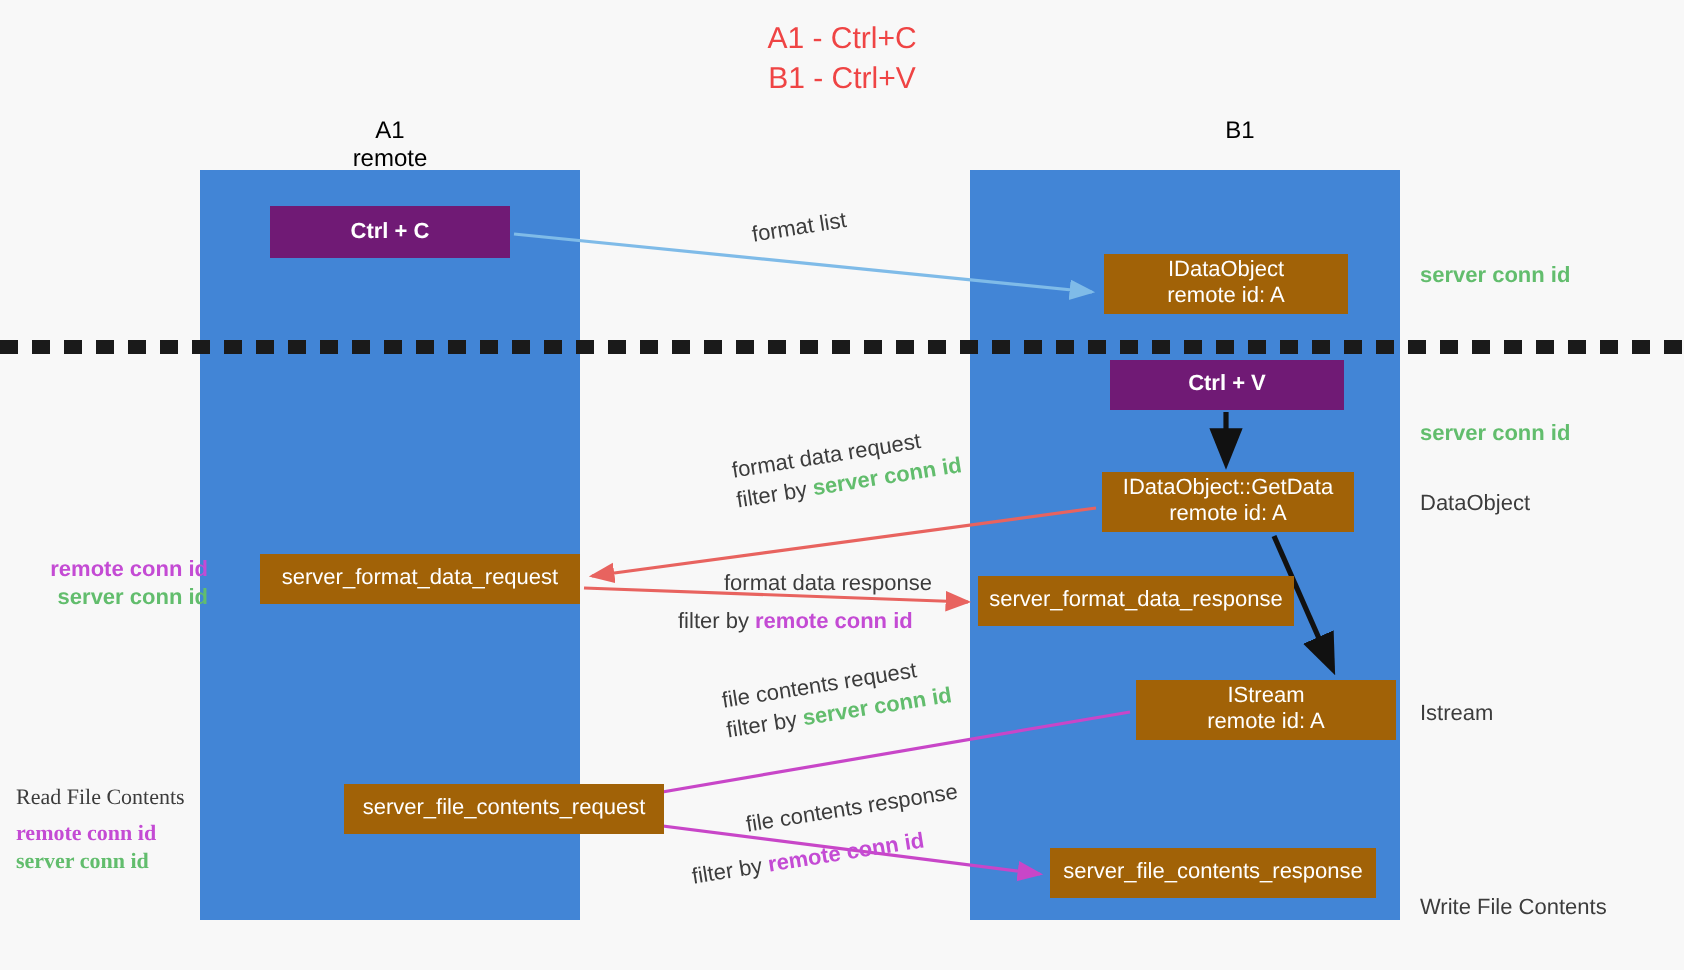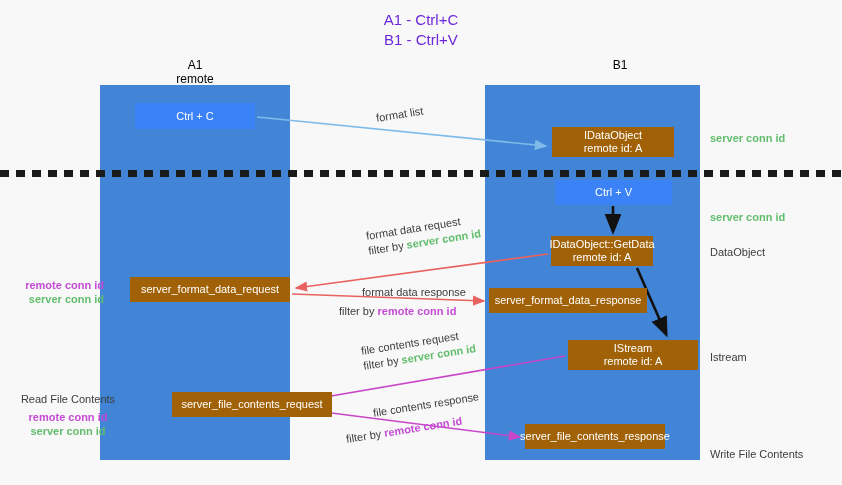--- a/index.html
+++ b/index.html
@@ -12,21 +12,21 @@
     overflow:hidden;
   }
   .stage{position:absolute;left:0;top:0;width:842px;height:485px;}
   .abs{position:absolute;}
 
   
   #title{
     left:0;top:10px;width:842px;
     text-align:center;
     font-size:15px;line-height:20px;
-    color:#6d28d9;
+    color:#ef4444;
   }
 
   
   .col-head{
     text-align:center;font-size:12px;line-height:14px;color:#000000;
   }
   #head-a1{left:124px;top:58px;width:142px;}
   #head-b1{left:530px;top:58px;width:180px;}
 
   
@@ -43,48 +43,48 @@
   
   .box{
     box-sizing:border-box;
     display:flex;align-items:center;justify-content:center;
     flex-direction:column;
     color:#ffffff;
     font-size:11px;line-height:13px;
     text-align:center;
     padding:2px 4px;
   }
-  .box.green{background:#3b82f6;}
+  .box.green{background:#701a75;font-weight:bold;}
   .box.orange{background:#a16207;}
   .box .l2{font-size:11px;}
 
   #box-ctrlc{left:135px;top:103px;width:120px;height:26px;}
   #box-dataobject{left:552px;top:127px;width:122px;height:30px;}
   #box-ctrlv{left:555px;top:180px;width:117px;height:25px;}
-  #box-getdata{left:551px;top:236px;width:102px;height:30px;}
+  #box-getdata{left:551px;top:236px;width:126px;height:30px;}
   #box-fmt-req{left:130px;top:277px;width:160px;height:25px;}
   #box-fmt-res{left:489px;top:288px;width:158px;height:25px;}
   #box-istream{left:568px;top:340px;width:130px;height:30px;}
   #box-file-req{left:130px;top:392px;width:160px;height:25px;margin-left:42px;}
-  #box-file-res{left:525px;top:424px;width:140px;height:25px;}
+  #box-file-res{left:525px;top:424px;width:163px;height:25px;}
 
   
   .ann{font-size:11px;line-height:14px;}
   .green-t{color:#62bd6d;font-weight:bold;}
   .magenta-t{color:#c44bd4;font-weight:bold;}
   .dark-t{color:#3c3c3c;}
 
   #ann-server-1{left:710px;top:131px;}
   #ann-server-2{left:710px;top:210px;}
   #ann-dataobject{left:710px;top:245px;}
   #ann-istream{left:710px;top:350px;}
   #ann-write{left:710px;top:419px;margin-top:28px;}
 
   #ann-left-1{left:8px;top:278px;width:96px;text-align:right;}
-  #ann-left-2{left:8px;top:392px;width:120px;text-align:center;}
+  #ann-left-2{left:8px;top:392px;width:120px;text-align:left;font-family:Liberation Serif, serif;}
   #ann-left-2 .dark-t{display:block;margin-bottom:4px;}
 
   
   .elabel{font-size:11px;line-height:15px;color:#3c3c3c;white-space:nowrap;}
   .rot-up{transform:rotate(-9deg);transform-origin:left top;}
 
   #lab-format-list{left:375px;top:111px;}
   #lab-fmt-req{left:365px;top:229px;}
   #lab-fmt-res{left:362px;top:285px;}
   #lab-fmt-res-2{left:339px;top:304px;}

